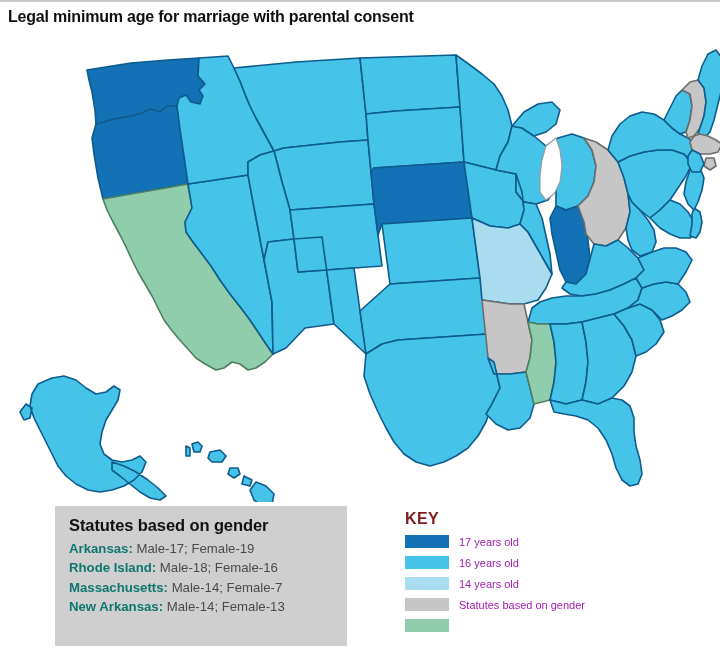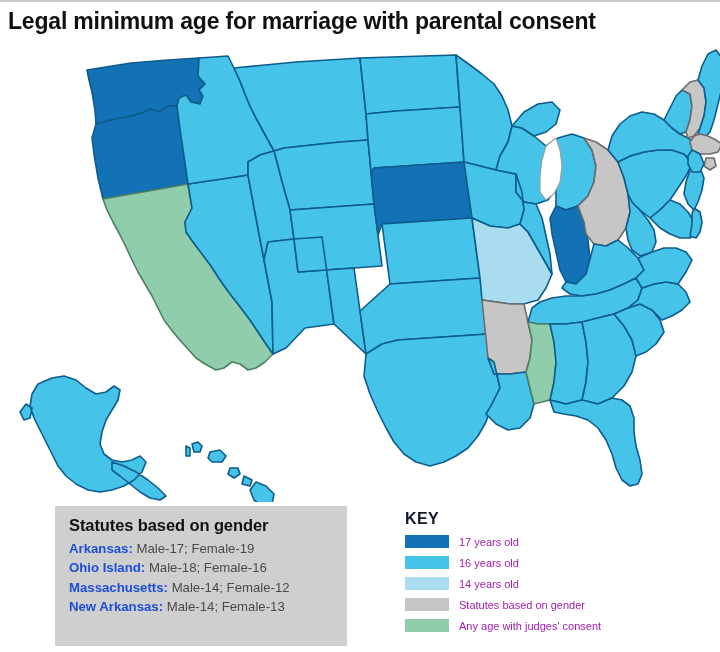--- a/index.html
+++ b/index.html
@@ -10,45 +10,45 @@
     position:relative;
   }
   #page{
     width:720px;height:652px;position:relative;
     box-sizing:border-box;
     border-top:2px solid #c9c9c9;
     background:#fff;
   }
   #title{
     position:absolute;left:8px;top:6px;width:706px;
-    font-size:23px;font-weight:bold;letter-spacing:-0.2px;
+    font-size:16px;font-weight:bold;letter-spacing:-0.2px;
     color:#101010;white-space:nowrap;
   }
   #map-wrap{position:absolute;left:0;top:30px;width:720px;height:470px;}
   #usmap{display:block;width:720px;height:470px;}
   #usmap path{stroke:#0d5c8c;stroke-width:1.6;stroke-linejoin:round;}
   #usmap path.gray{stroke:#6c6c6c;}
   #usmap path.green{stroke:#4e7f63;}
   #usmap path.lake{stroke:#9a9a9a;stroke-width:1.1;}
 
   
   #statutes{
     position:absolute;left:55px;top:504px;width:292px;height:140px;
     background:#cfcfcf;box-sizing:border-box;padding:10px 10px 6px 14px;
   }
   #statutes h2{
     margin:0 0 4px 0;font-size:16.5px;font-weight:bold;color:#111;
     letter-spacing:-0.1px;
   }
   .st-row{font-size:13.2px;line-height:19.4px;color:#4a4a4a;white-space:nowrap;}
-  .st-row b{color:#1d4ed8;font-weight:bold;}
+  .st-row b{color:#0f766e;font-weight:bold;}
 
   
   #key{position:absolute;left:405px;top:508px;width:300px;}
-  #key h2{margin:0 0 3px 0;font-size:16px;font-weight:bold;color:#0f172a;letter-spacing:0.4px;}
+  #key h2{margin:0 0 3px 0;font-size:16px;font-weight:bold;color:#7f1d1d;letter-spacing:0.4px;}
   .key-row{display:flex;align-items:center;height:21px;}
   .swatch{width:44px;height:13px;flex:0 0 auto;margin-right:10px;}
   .key-label{font-size:11px;color:#a21caf;white-space:nowrap;}
 </style>
 </head>
 <body>
 
 <div id="page">
 
   <div id="title">Legal minimum age for marriage with parental consent</div>
@@ -122,26 +122,26 @@
     </svg>
   </div>
 
   <div id="statutes">
     <h2>Statutes based on gender</h2>
     <div class="st-row">
       <b>Arkansas:</b> 
       <span>Male-17; Female-19</span>
     </div>
     <div class="st-row">
-      <b>Ohio Island:</b> 
+      <b>Rhode Island:</b> 
       <span>Male-18; Female-16</span>
     </div>
     <div class="st-row">
       <b>Massachusetts:</b> 
-      <span>Male-14; Female-12</span>
+      <span>Male-14; Female-7</span>
     </div>
     <div class="st-row">
       <b>New Arkansas:</b> 
       <span>Male-14; Female-13</span>
     </div>
   </div>
 
   <div id="key">
     <h2>KEY</h2>
     <div class="key-row">
@@ -155,17 +155,16 @@
     <div class="key-row">
       <span class="swatch" style="background: rgb(168, 220, 238);"></span>
       <span class="key-label">14 years old</span>
     </div>
     <div class="key-row">
       <span class="swatch" style="background: rgb(198, 198, 198);"></span>
       <span class="key-label">Statutes based on gender</span>
     </div>
     <div class="key-row">
       <span class="swatch" style="background: rgb(143, 205, 173);"></span>
-      <span class="key-label">Any age with judges' consent</span>
     </div>
   </div>
 
 </div>
 
 </body></html>

